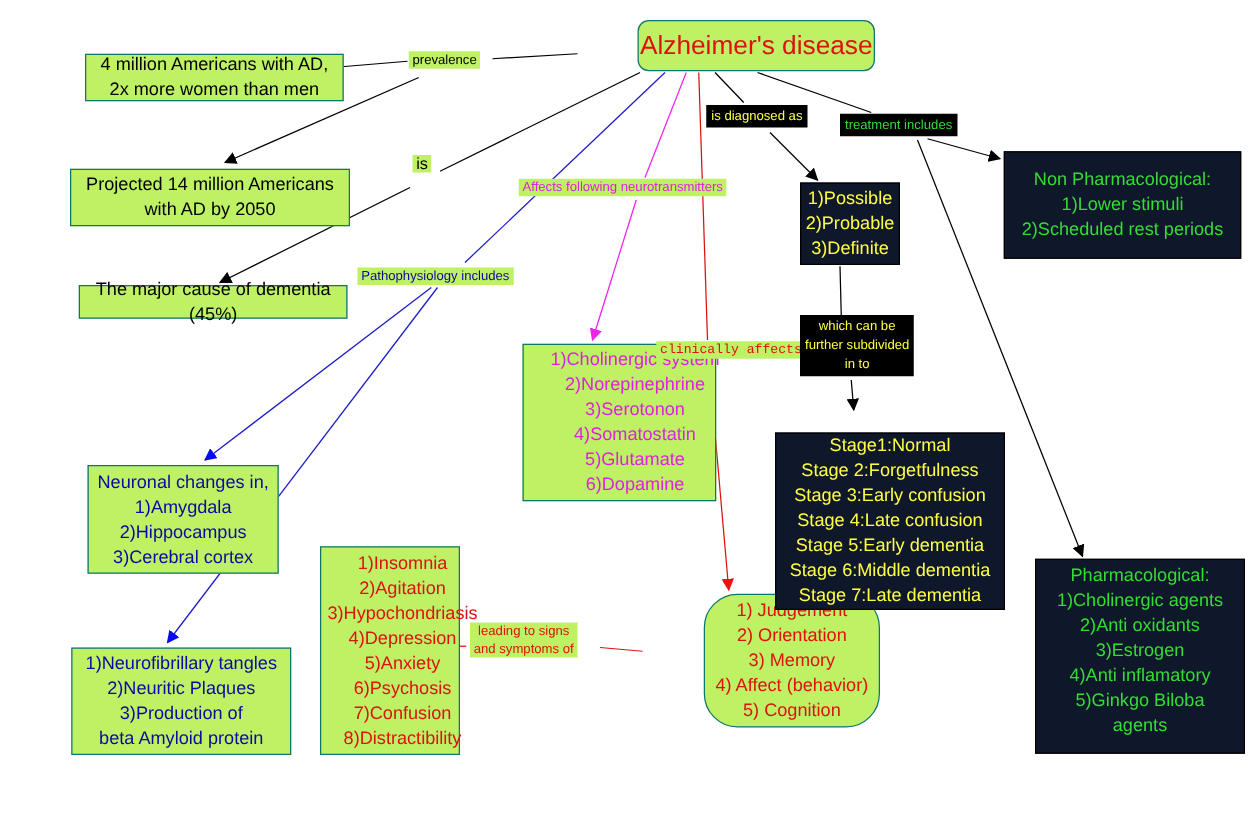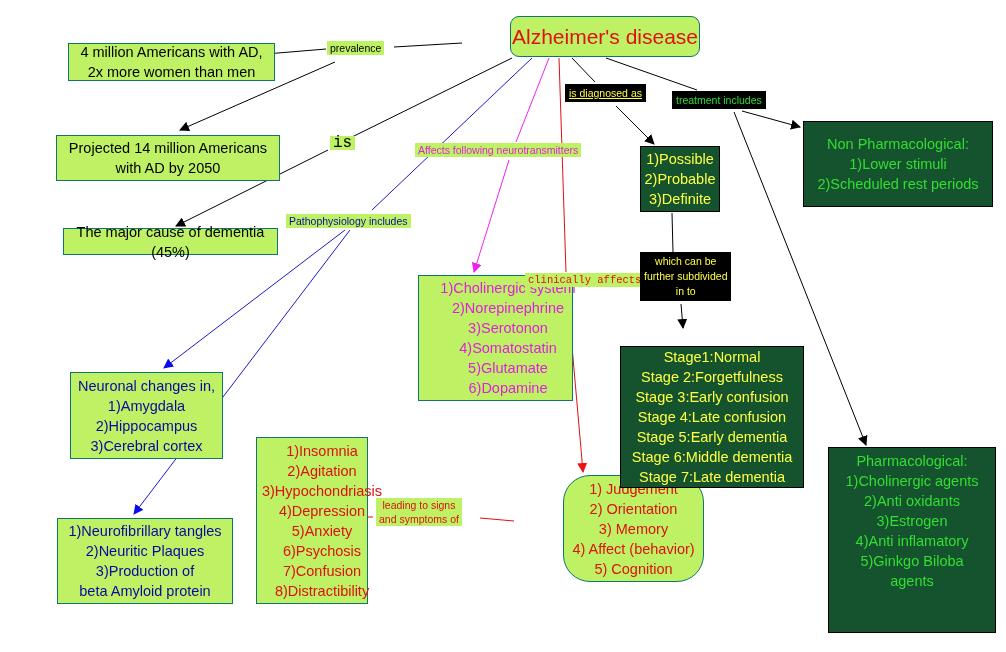--- a/index.html
+++ b/index.html
@@ -3,21 +3,21 @@
 <meta charset="utf-8">
 <style>
   html, body { margin: 0; padding: 0; background: #ffffff; }
   body { width: 1006px; height: 652px; position: relative; overflow: hidden;
          font-family: "Liberation Sans", sans-serif; }
   #edges { position: absolute; left: 0; top: 0; width: 1006px; height: 652px; }
   .node { position: absolute; box-sizing: border-box; text-align: center;
           font-size: 14.5px; line-height: 20px; display: flex; flex-direction: column;
           justify-content: center; align-items: center; }
   .node.white { background: #bef264; border: 1px solid #0f766e; margin-left: 48px; }
-  .node.black { background: #14532d; border: 1px solid #000000; }
+  .node.black { background: #0f172a; border: 1px solid #000000; }
   .node .line { white-space: nowrap; display: block; }
   .label { position: absolute; font-size: 10.5px; line-height: 14px; text-align: center;
            white-space: nowrap; background: #bef264; padding: 0 3px; }
   .label.black { background: #000000; padding: 2px 4px; }
   .label .line { display: block; }
 </style>
 </head>
 <body>
 
 <svg id="edges" xmlns="http://www.w3.org/2000/svg">
@@ -142,56 +142,56 @@
   <span class="line">Stage 6:Middle dementia</span>
   <span class="line">Stage 7:Late dementia</span>
 </div>
 
 <div class="node black" style="left:803px; top:121px; width:190px; height:86px; color:#33dd33;">
   <span class="line">Non Pharmacological:</span>
   <span class="line">1)Lower stimuli</span>
   <span class="line">2)Scheduled rest periods</span>
 </div>
 
-<div class="node black" style="left:828px; top:447px; width:168px; height:186px; color:#33dd33; justify-content:flex-start; padding-top:3px;">
+<div class="node black" style="left:828px; top:447px; width:168px; height:156px; color:#33dd33; justify-content:flex-start; padding-top:3px;">
   <span class="line">Pharmacological:</span>
   <span class="line">1)Cholinergic agents</span>
   <span class="line">2)Anti oxidants</span>
   <span class="line">3)Estrogen</span>
   <span class="line">4)Anti inflamatory</span>
   <span class="line">5)Ginkgo Biloba</span>
   <span class="line">agents</span>
 </div>
 
 <div class="label" style="left:327px; top:41px; color:#000;">
   <span class="line">prevalence</span>
 </div>
 
-<div class="label" style="left:330px; top:136px; color:#000; font-size:16px;font-family:Liberation Mono, monospace;">
+<div class="label" style="left:330px; top:124px; color:#000; font-size:13px;">
   <span class="line">is</span>
 </div>
 
 <div class="label" style="left:286px; top:214px; color:#0a0aa0;">
   <span class="line">Pathophysiology includes</span>
 </div>
 
 <div class="label" style="left:415px; top:143px; color:#dd22dd;">
   <span class="line">Affects following neurotransmitters</span>
 </div>
 
 <div class="label" style="left:525px; top:273px; color:#dd1111;font-family:Liberation Mono, monospace;">
   <span class="line">clinically affects</span>
 </div>
 
 <div class="label" style="left:376px; top:498px; color:#dd1111;">
   <span class="line">leading to signs</span>
   <span class="line">and symptoms of</span>
 </div>
 
-<div class="label black" style="left:565px; top:84px; color:#ffff44;text-decoration:underline;">
+<div class="label black" style="left:565px; top:84px; color:#ffff44;">
   <span class="line">is diagnosed as</span>
 </div>
 
 <div class="label black" style="left:640px; top:252px; color:#ffff44; line-height:15px;">
   <span class="line">which can be</span>
   <span class="line">further subdivided</span>
   <span class="line">in to</span>
 </div>
 
 <div class="label black" style="left:672px; top:91px; color:#33dd33;">

